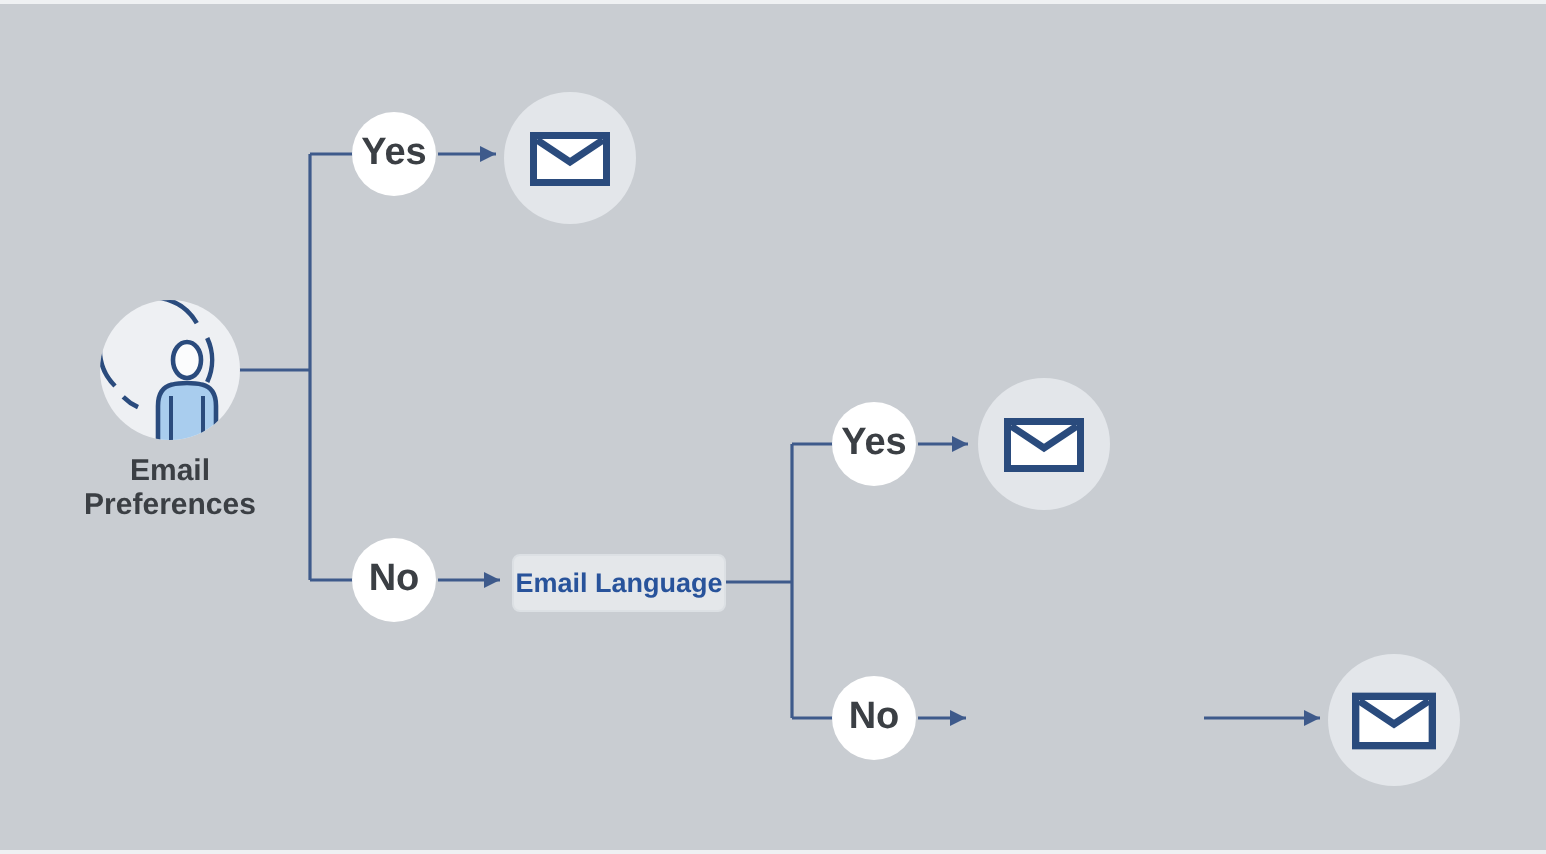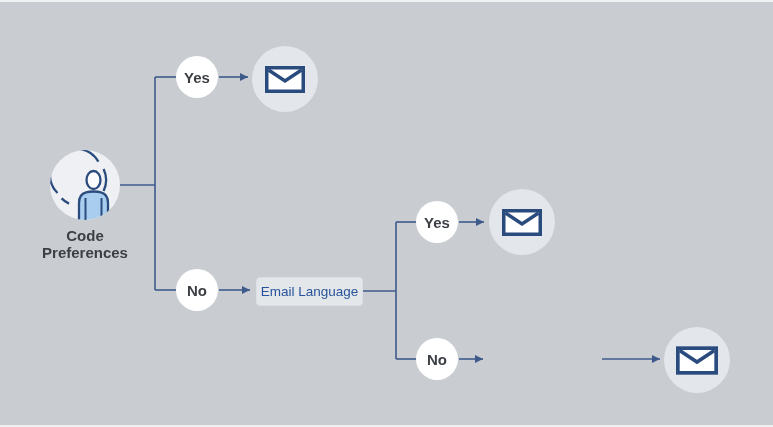--- a/index.html
+++ b/index.html
@@ -18,31 +18,31 @@
 
   .circle{position:absolute;border-radius:50%;display:flex;align-items:center;justify-content:center;box-sizing:border-box;}
 
   .person-circle{left:50px;top:150px;width:70px;height:70px;background:#eef0f3;overflow:hidden;}
   .root-label{
     position:absolute;left:30px;top:227px;width:110px;
     text-align:center;font-size:15px;font-weight:700;color:#3b3f44;line-height:17px;
   }
 
   .decision{width:42px;height:42px;background:#ffffff;
-    font-size:15px;font-weight:700;color:#3b3f44;}
+    font-size:19px;font-weight:700;color:#3b3f44;}
   .decision-yes-1{left:176px;top:56px;}
   .decision-no-1{left:176px;top:269px;}
   .decision-yes-2{left:416px;top:201px;}
   .decision-no-2{left:416px;top:338px;}
 
   .label-box{
     position:absolute;box-sizing:border-box;
     background:#e4e7ea;border:1px solid #dce0e4;border-radius:4px;
     display:flex;align-items:center;justify-content:center;
-    font-size:13.5px;font-weight:400;color:#28539b;
+    font-size:13.5px;font-weight:700;color:#28539b;
   }
   .box-email-language{left:256px;top:277px;width:107px;height:29px;}
   .box-country-code{left:489px;top:343px;width:109px;height:31px;}
 
   .mail-circle{width:66px;height:66px;background:#e3e6ea;}
   .mail-circle-1{left:252px;top:46px;}
   .mail-circle-2{left:489px;top:189px;}
   .mail-circle-3{left:664px;top:327px;}
 </style>
 </head>
@@ -87,21 +87,21 @@
         <path d="M53.6,19 A26,26 0 0 1 53.6,41"></path>
         <path d="M19,53.6 A26,26 0 0 1 11.6,48.4"></path>
       </g>
 
       <path d="M29,72 V53 Q29,44 36,42.3 Q39,41.5 43.5,41.5 Q48,41.5 51,42.3 Q58,44 58,53 V72 Z" fill="#a9cdee" stroke="#2a4b7d" stroke-width="2.3" stroke-linejoin="round"></path>
       <path d="M35.5,48 V72 M51.5,48 V72" fill="none" stroke="#2a4b7d" stroke-width="2"></path>
 
       <ellipse cx="43.5" cy="30" rx="7" ry="9" fill="#fbfcfd" stroke="#2a4b7d" stroke-width="2.3"></ellipse>
     </svg>
   </div>
-  <div class="root-label">Code Preferences</div>
+  <div class="root-label">Email Preferences</div>
 
   <div class="circle decision decision-yes-1">
     <span>Yes</span>
   </div>
   <div class="circle decision decision-no-1">
     <span>No</span>
   </div>
 
   <div class="circle mail-circle mail-circle-1">
     <svg width="40" height="27" viewBox="0 0 40 27">

